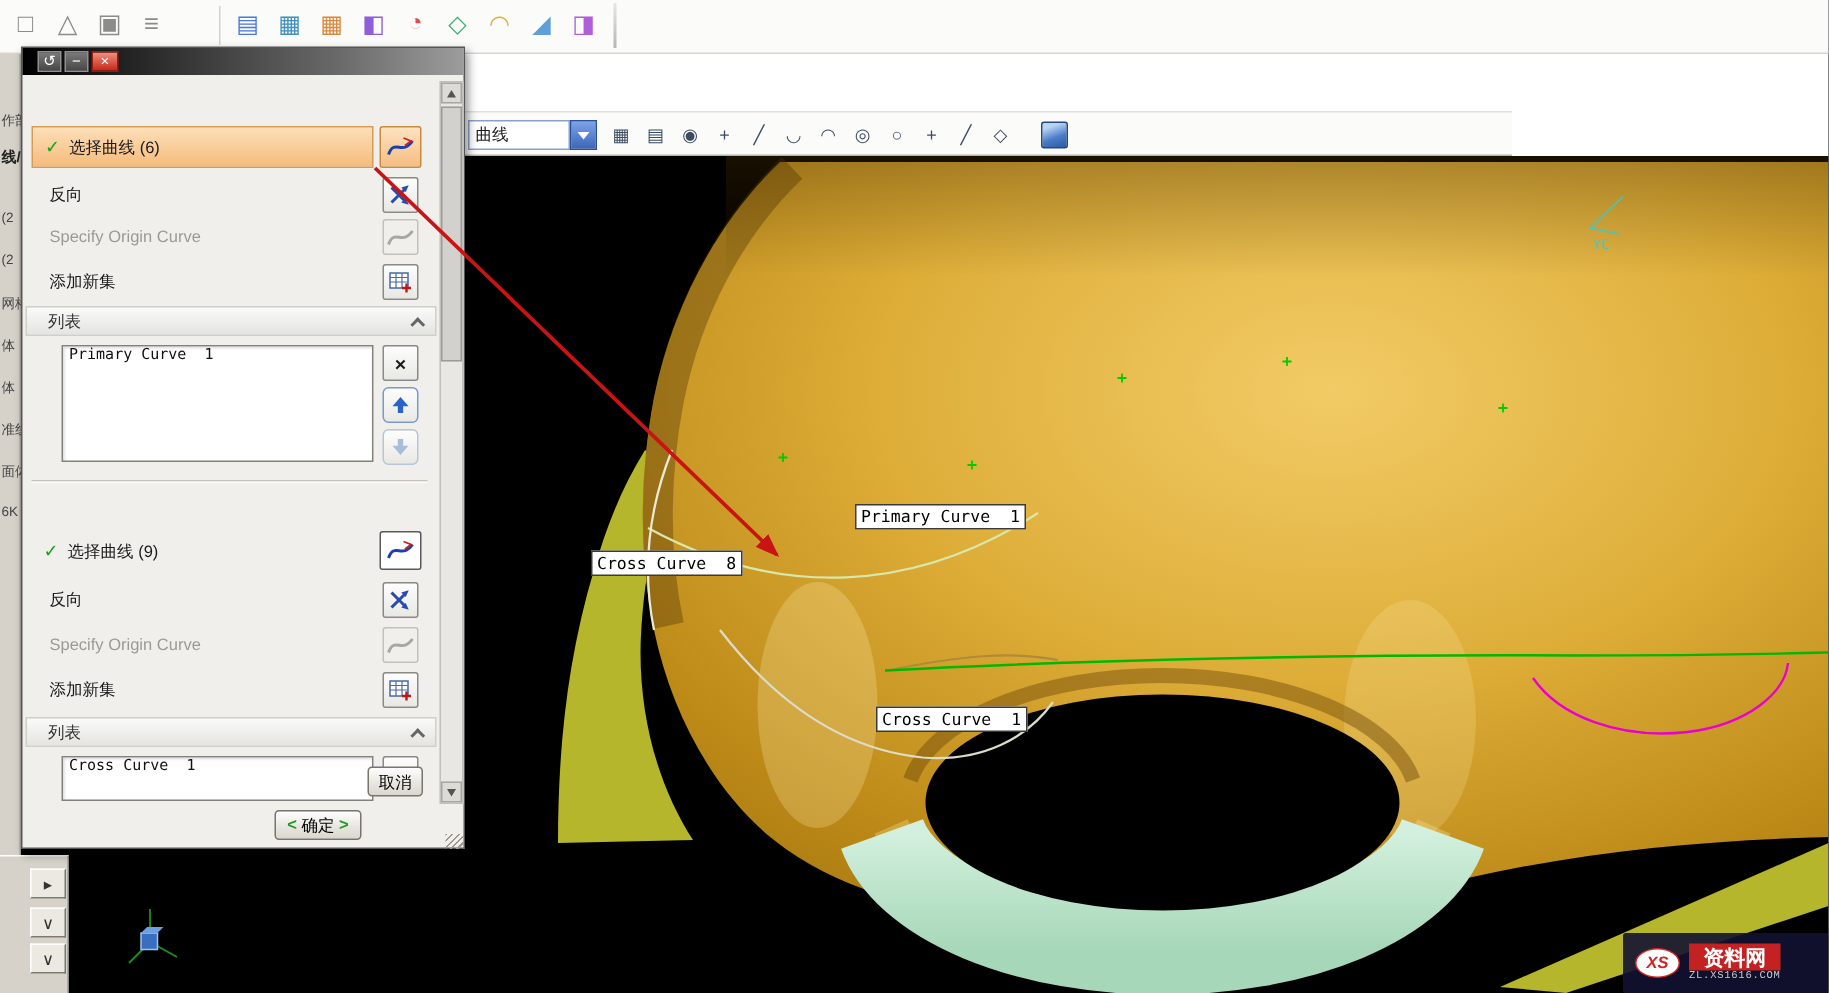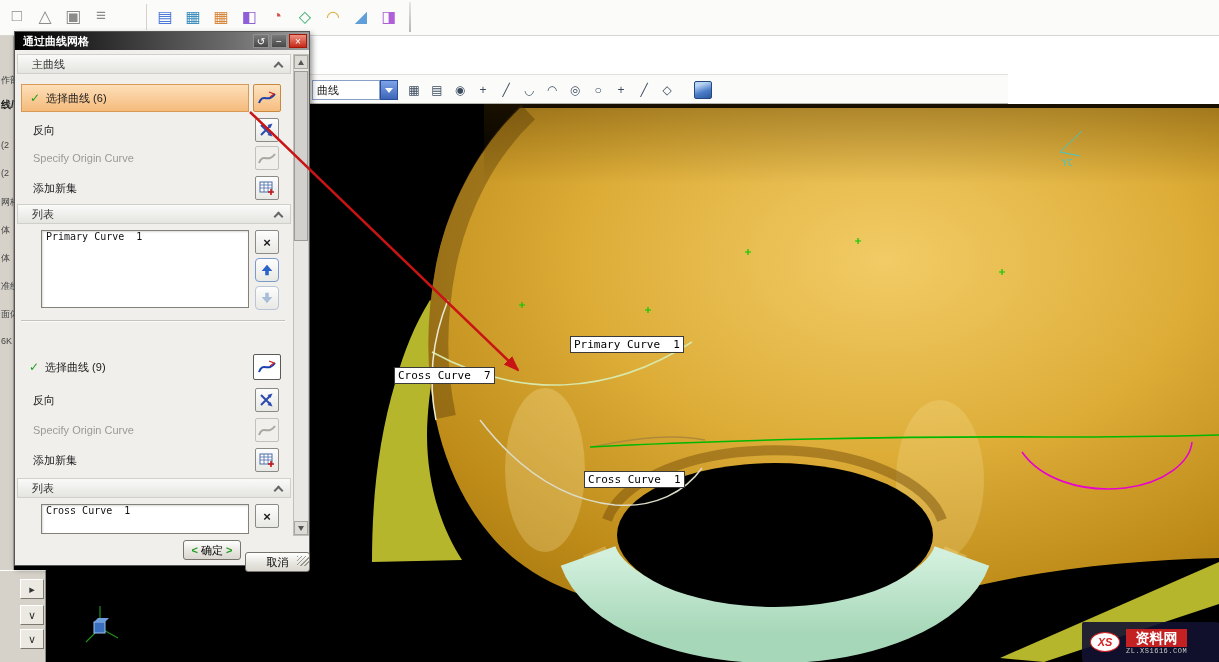--- a/index.html
+++ b/index.html
@@ -67,21 +67,21 @@
   .list-row.selected{background:#316ac5;color:#fff}
   .sep{position:absolute;left:6px;width:264px;height:2px;border-top:1px solid #c4c2bd;border-bottom:1px solid #fbfbf9}
   .vscroll{position:absolute;left:278px;top:22px;width:16px;height:482px;background:#e9e7e3;border:1px solid #c2c0bb}
   .sb-btn{position:absolute;left:0;width:14px;height:14px;background:#dddbd6;border:1px solid #a8a6a1;display:flex;align-items:center;justify-content:center;cursor:pointer}
   .sb-up{top:0}.sb-dn{bottom:0}
   .sb-tri-up{width:0;height:0;border-left:3px solid transparent;border-right:3px solid transparent;border-bottom:5px solid #555}
   .sb-tri-dn{width:0;height:0;border-left:3px solid transparent;border-right:3px solid transparent;border-top:5px solid #555}
   .sb-thumb{position:absolute;left:0;top:16px;width:14px;height:170px;background:#d3d1cd;border:1px solid #9d9b96;cursor:grab}
   .cmd-btn{position:absolute;height:20px;background:linear-gradient(#fff,#e8e6e0 55%,#d9d7cf);border:1px solid #77756d;border-radius:3px;font-size:11px;display:flex;align-items:center;justify-content:center;gap:3px;cursor:pointer}
   #btn-ok{left:168px;top:508px;width:58px}
-  #btn-cancel{left:230px;top:520px;width:65px}
+  #btn-cancel{left:230px;top:479px;width:37px}
   .ok-decor{color:#1f9d1f;font-weight:bold}
   .grip{position:absolute;left:282px;top:524px;width:12px;height:10px;background:repeating-linear-gradient(135deg,#9a988f 0 1px,transparent 1px 3px)}
 
   
   #arrow-overlay{position:absolute;left:0;top:0;z-index:50;pointer-events:none}
   #watermark{position:absolute;left:1082px;top:622px;width:137px;height:40px;background:rgba(18,18,50,.9);display:flex;align-items:center;gap:6px;padding:0 8px;z-index:40;border-radius:2px}
   .wm-logo{background:#fff;color:#d42222;border:1px solid #d42222;border-radius:50%;width:30px;height:20px;display:flex;align-items:center;justify-content:center;font-style:italic;font-weight:bold;font-size:11px;flex:none}
   .wm-name{display:block;background:#c42222;color:#fff;font-weight:bold;font-size:14px;line-height:18px;padding:0 3px;text-align:center}
   .wm-url{display:block;color:#c8c8c8;font-size:7px;letter-spacing:.5px;text-align:center;font-family:"Liberation Mono","DejaVu Sans Mono",monospace}
 </style>
@@ -234,21 +234,21 @@
       <path d="M1046,48 L1068,27" stroke="#40c8c8" stroke-width="1" fill="none"></path>
       <path d="M1046,48 L1066,52" stroke="#40c8c8" stroke-width="1" fill="none"></path>
       <text x="1048" y="62" fill="#40c8c8" font-size="9" font-family="DejaVu Sans Mono, monospace">YC</text>
     </g>
   </svg>
 </div>
 
 <div id="labels">
 
 <div class="vp-label" style="left: 570px; top: 336px;">Primary Curve  1</div>
-    <div class="vp-label" style="left: 394px; top: 367px;">Cross Curve  7</div>
+    <div class="vp-label" style="left: 394px; top: 367px;">Cross Curve  8</div>
     <div class="vp-label" style="left: 584px; top: 471px;">Cross Curve  1</div>
   </div>
 
 <svg id="triad" width="44" height="52">
   <path d="M22,30 L8,44 M22,30 L40,40 M22,30 L22,8" stroke="#1f8f1f" stroke-width="1.2" fill="none"></path>
   <rect x="16" y="24" width="11" height="11" fill="#3a6fc0" stroke="#9fc2ee" stroke-width="1"></rect>
   <path d="M16,24 l4,-4 h11 l-4,4 Z" fill="#6f9fdf"></path>
 </svg>
 
 <div id="left-strip">
@@ -267,30 +267,25 @@
 
 <div id="bottom-panel">
 
 <div class="bp-btn" style="top: 8px;">▸</div>
     <div class="bp-btn" style="top: 34px;">∨</div>
     <div class="bp-btn" style="top: 58px;">∨</div>
   </div>
 
 <div id="dialog">
   <div class="titlebar">
-    <span class="title">通过曲线网格</span>
     <span class="tb-btn">↺</span>
     <span class="tb-btn">−</span>
     <span class="tb-btn close">×</span>
   </div>
 
-  <div class="sec-head" style="top:22px">
-    <span>主曲线</span>
-    <span class="chev"></span>
-  </div>
   <div class="select-row orange" style="top:52px">
     <span class="check">✓</span>
     <span>选择曲线 (6)</span>
   </div>
   <button class="ico-btn big active-orange" style="top:52px">
     <svg width="20" height="18" viewBox="0 0 20 18">
         <path d="M2 14 C6 3,11 15,18 5" fill="none" stroke="#1b3fae" stroke-width="2"></path>
         <path d="M12 3 l5 2 -4 3" fill="none" stroke="#c22" stroke-width="1.2"></path>
       </svg>
   </button>

